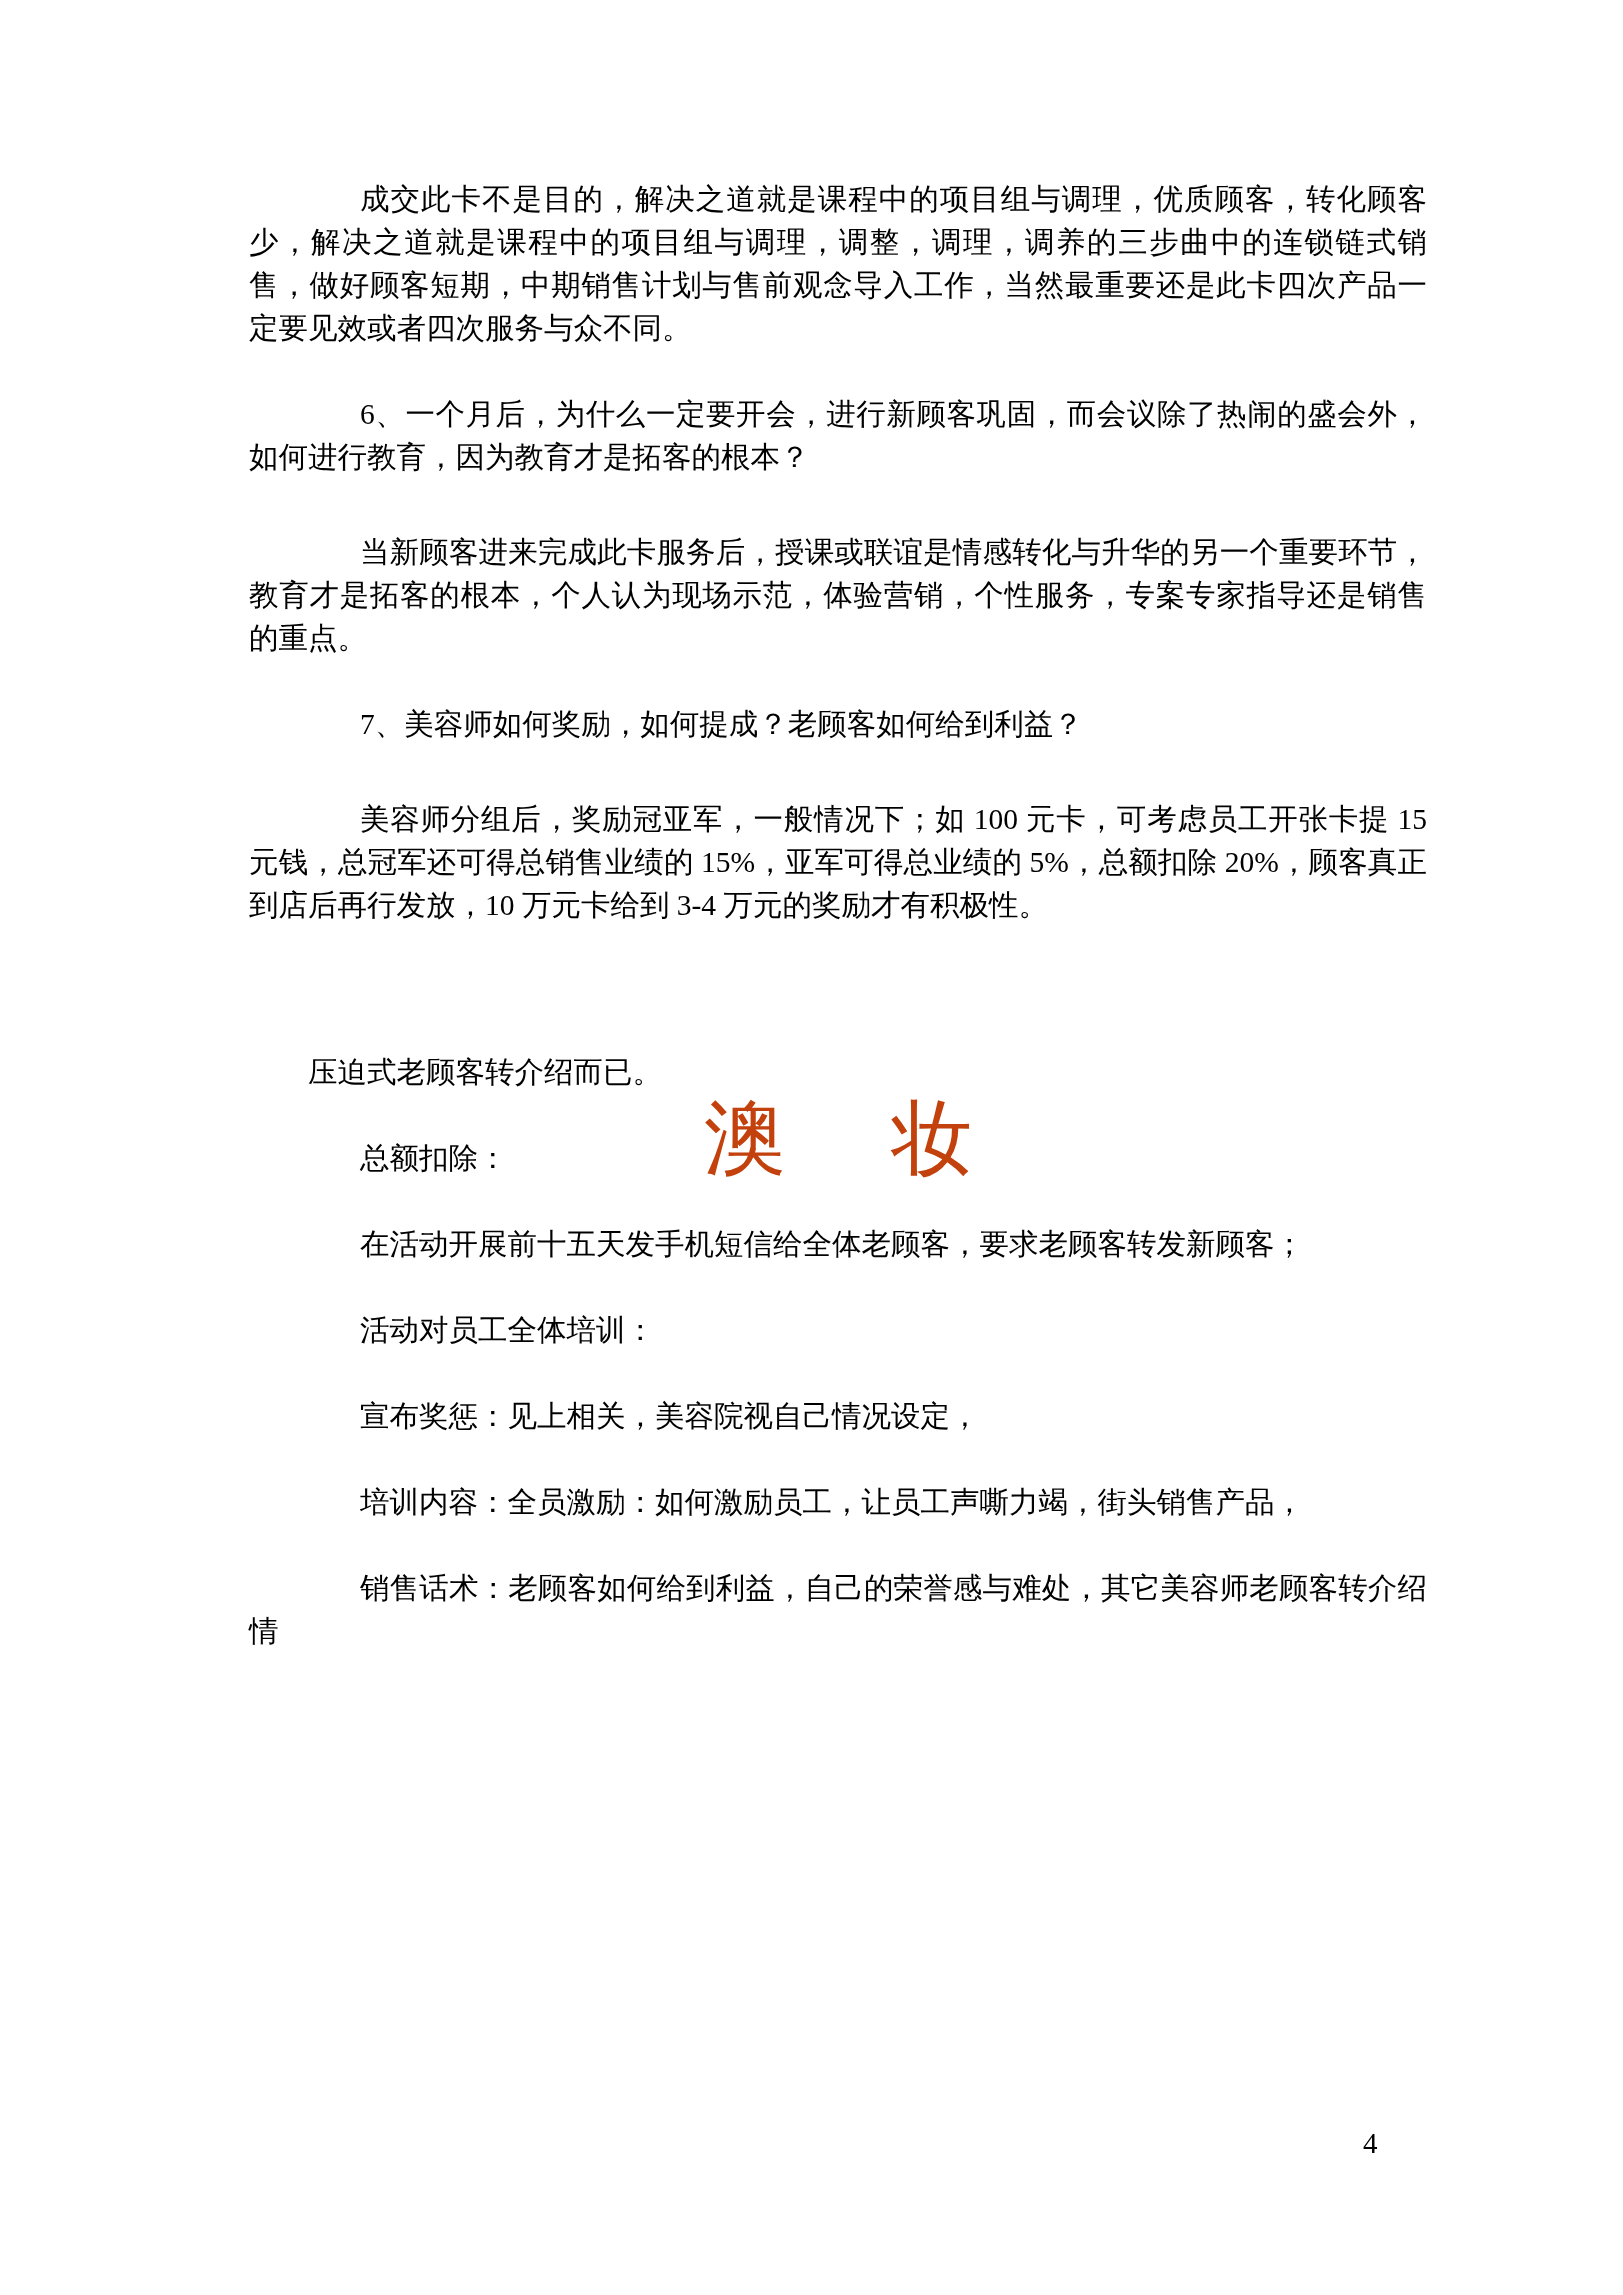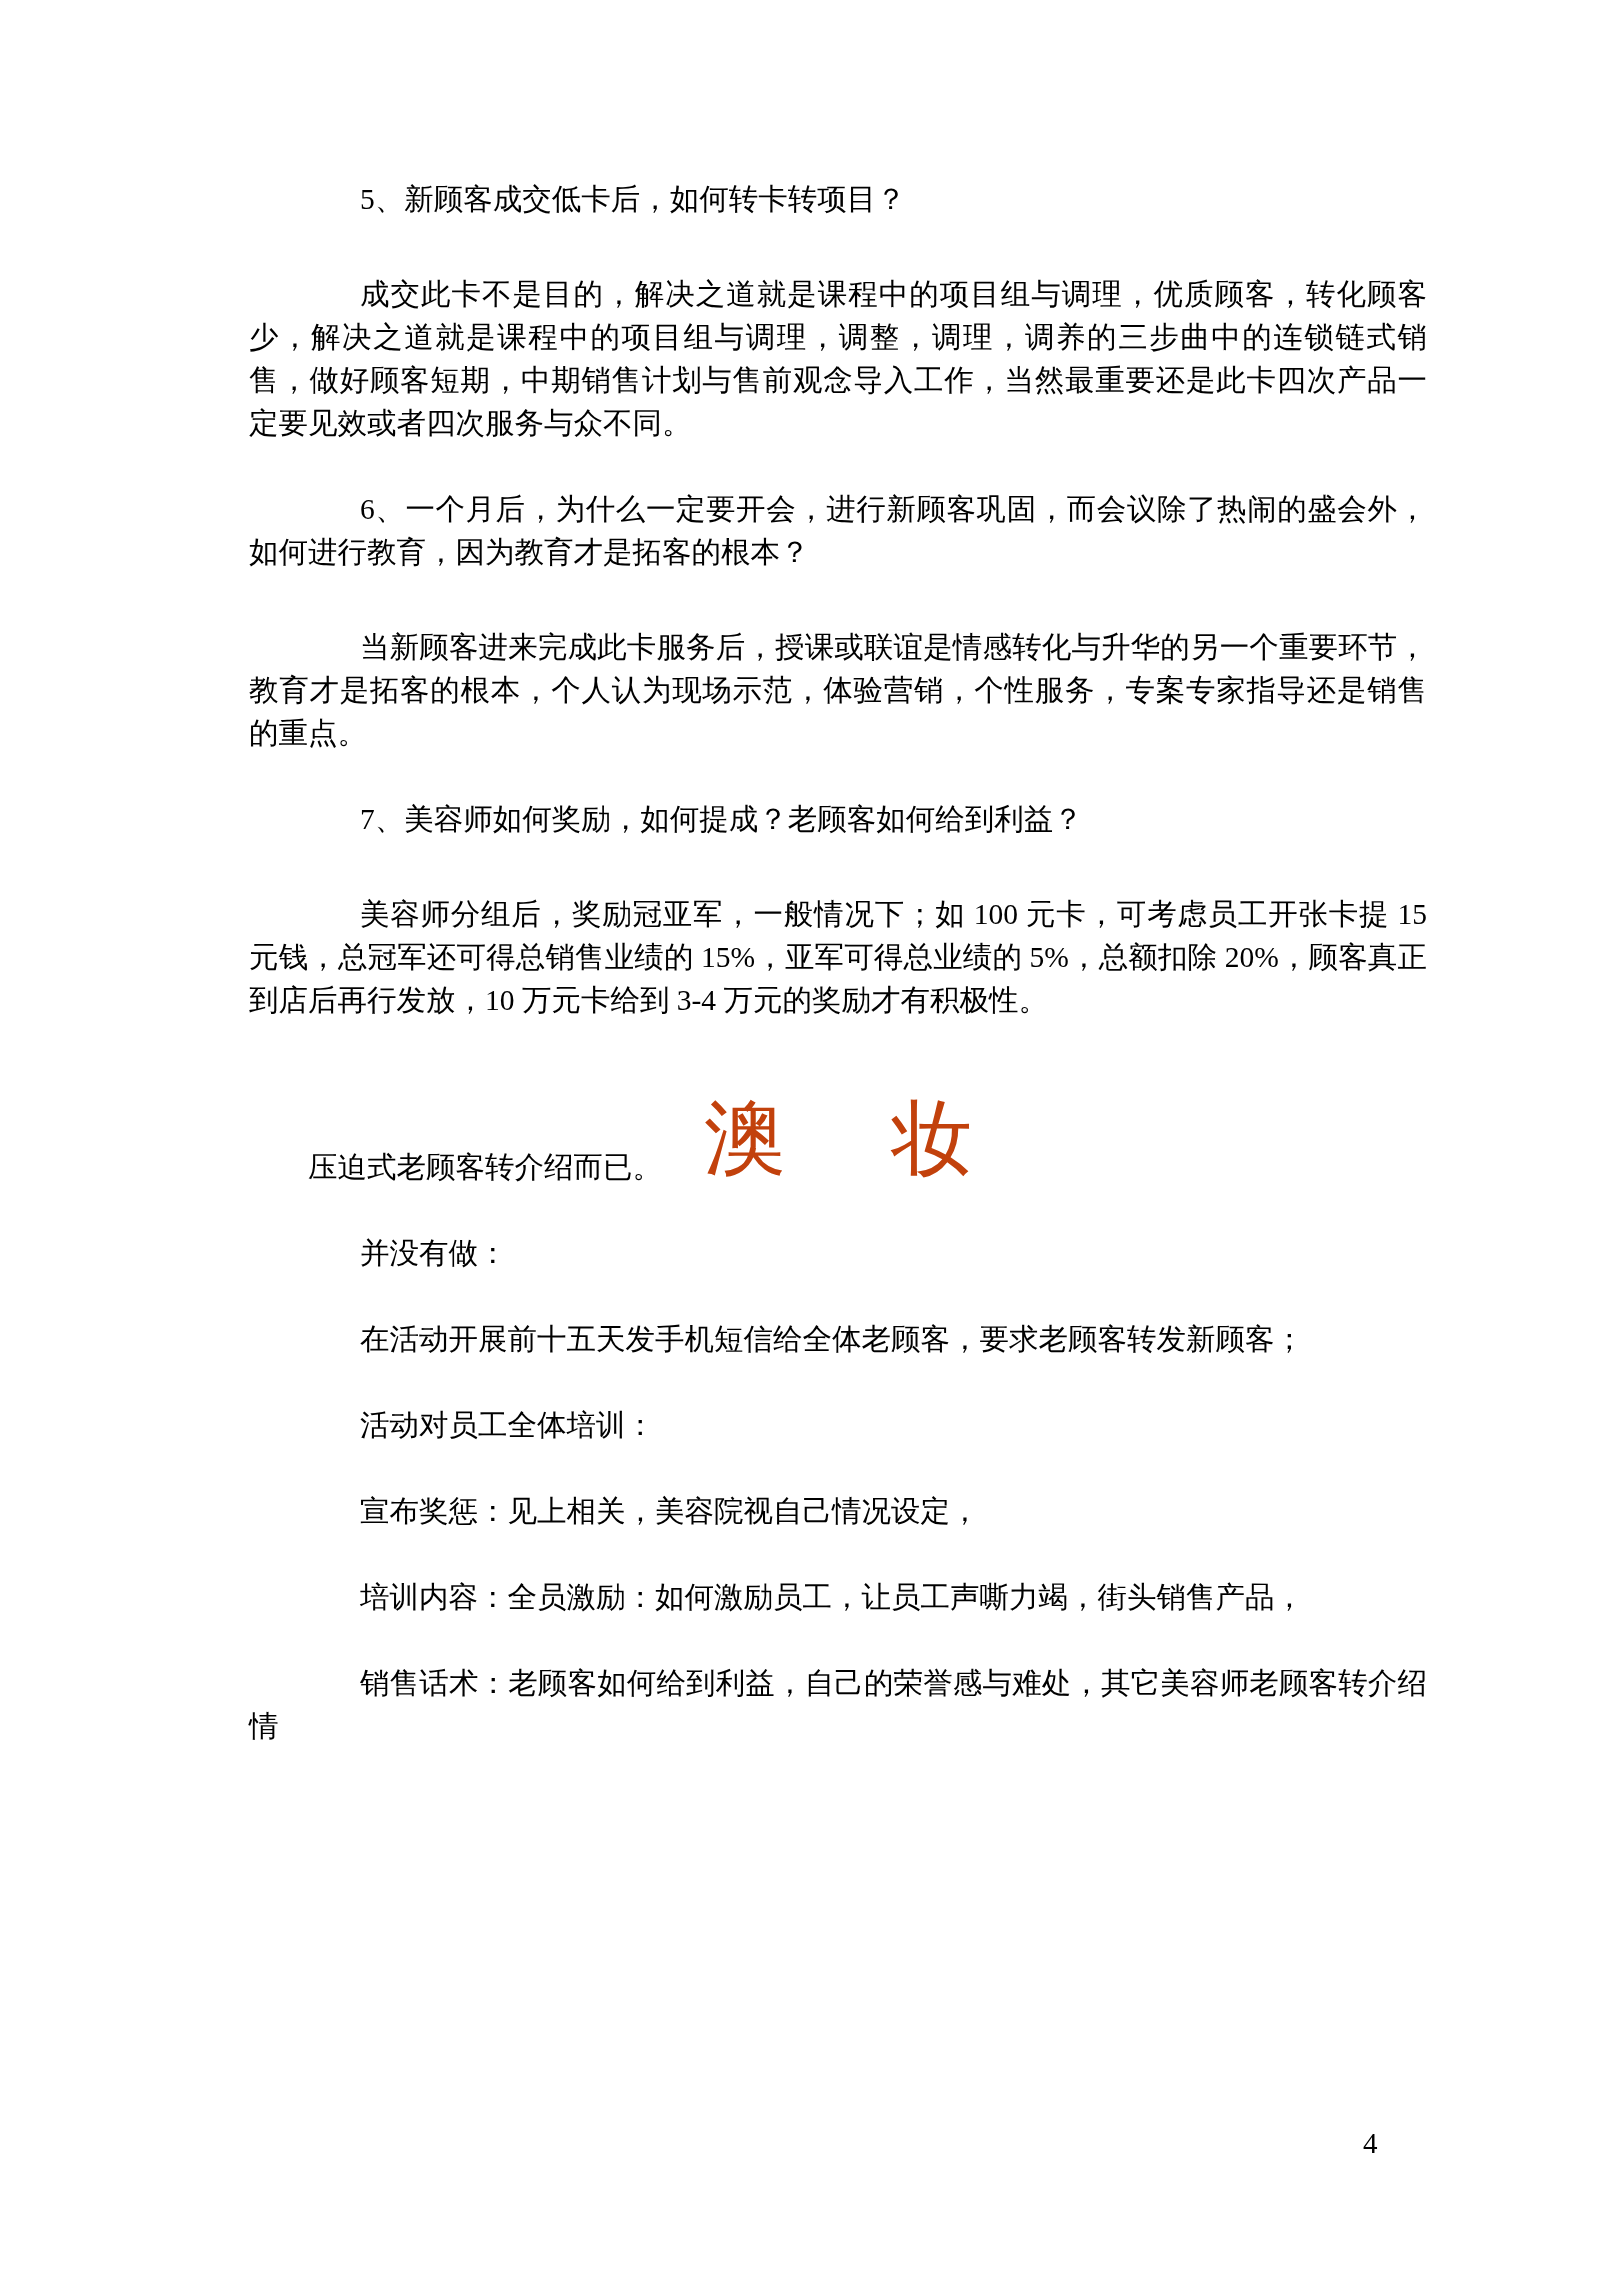--- a/index.html
+++ b/index.html
@@ -64,28 +64,27 @@
   }
 </style>
 </head>
 <body>
 
 <div class="page">
 
   <div class="watermark">澳 妆</div>
 
   <main class="doc">
-    <p class="q indent">5、新顾客成交低卡后，如何转卡转项目？</p>
     <p class="indent">成交此卡不是目的，解决之道就是课程中的项目组与调理，优质顾客，转化顾客少，解决之道就是课程中的项目组与调理，调整，调理，调养的三步曲中的连锁链式销售，做好顾客短期，中期销售计划与售前观念导入工作，当然最重要还是此卡四次产品一定要见效或者四次服务与众不同。</p>
     <p class="q indent">6、一个月后，为什么一定要开会，进行新顾客巩固，而会议除了热闹的盛会外，如何进行教育，因为教育才是拓客的根本？</p>
     <p class="indent">当新顾客进来完成此卡服务后，授课或联谊是情感转化与升华的另一个重要环节，教育才是拓客的根本，个人认为现场示范，体验营销，个性服务，专案专家指导还是销售的重点。</p>
     <p class="q indent">7、美容师如何奖励，如何提成？老顾客如何给到利益？</p>
     <p class="indent">美容师分组后，奖励冠亚军，一般情况下；如 100 元卡，可考虑员工开张卡提 15 元钱，总冠军还可得总销售业绩的 15%，亚军可得总业绩的 5%，总额扣除 20%，顾客真正到店后再行发放，10 万元卡给到 3-4 万元的奖励才有积极性。</p>
     <p class="indent-sm big-break">压迫式老顾客转介绍而已。</p>
-    <p class="indent">并没有做：</p>
+    <p class="indent">总额扣除：</p>
     <p class="indent">在活动开展前十五天发手机短信给全体老顾客，要求老顾客转发新顾客；</p>
     <p class="indent">活动对员工全体培训：</p>
     <p class="indent">宣布奖惩：见上相关，美容院视自己情况设定，</p>
     <p class="indent">培训内容：全员激励：如何激励员工，让员工声嘶力竭，街头销售产品，</p>
     <p class="indent">销售话术：老顾客如何给到利益，自己的荣誉感与难处，其它美容师老顾客转介绍情</p>
   </main>
 
   <div class="pagenum">4</div>
 
 </div>

